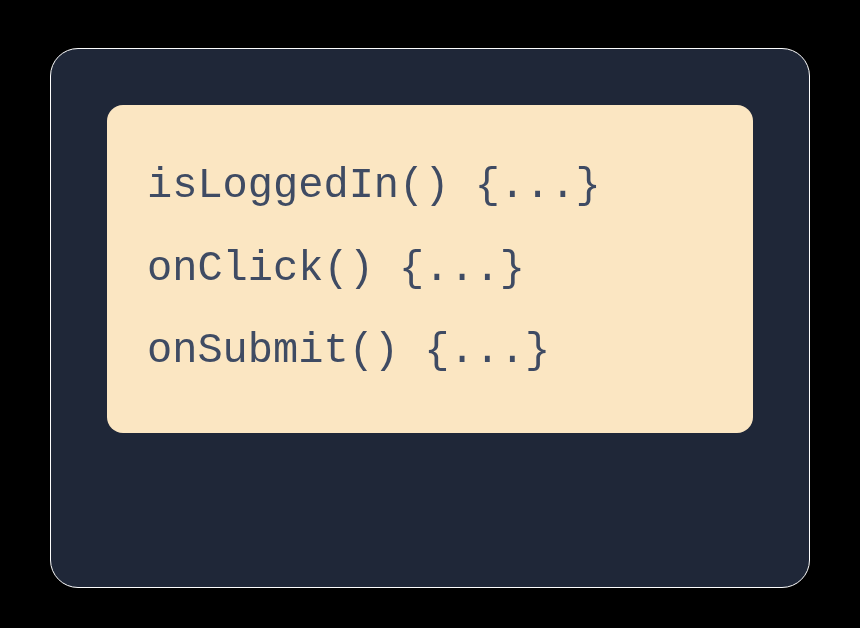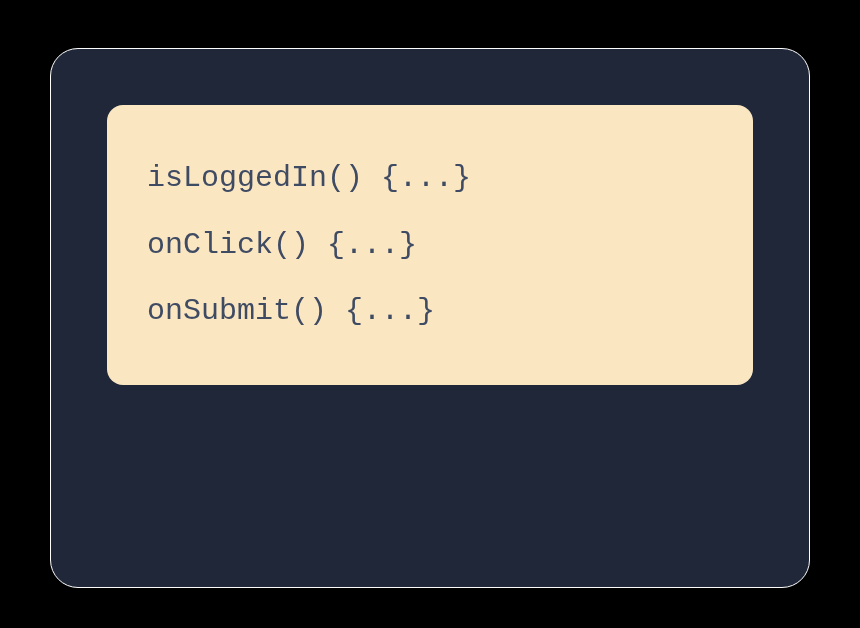--- a/index.html
+++ b/index.html
@@ -27,21 +27,21 @@
       top: 4px;
     }
     .code-block {
       background: #fbe6c2;
       border-radius: 16px;
       padding: 40px 40px;
       width: 100%;
     }
     .code-line {
       font-family: ui-monospace, SFMono-Regular, Menlo, Monaco, Consolas, "Liberation Mono", "Courier New", monospace;
-      font-size: 30px;
+      font-size: 42px;
       color: #3f4b63;
       line-height: 1.35;
       padding: 13px 0;
       white-space: nowrap;
     }
   </style>
 </head>
 <body>
 
 <div class="outer-panel">

